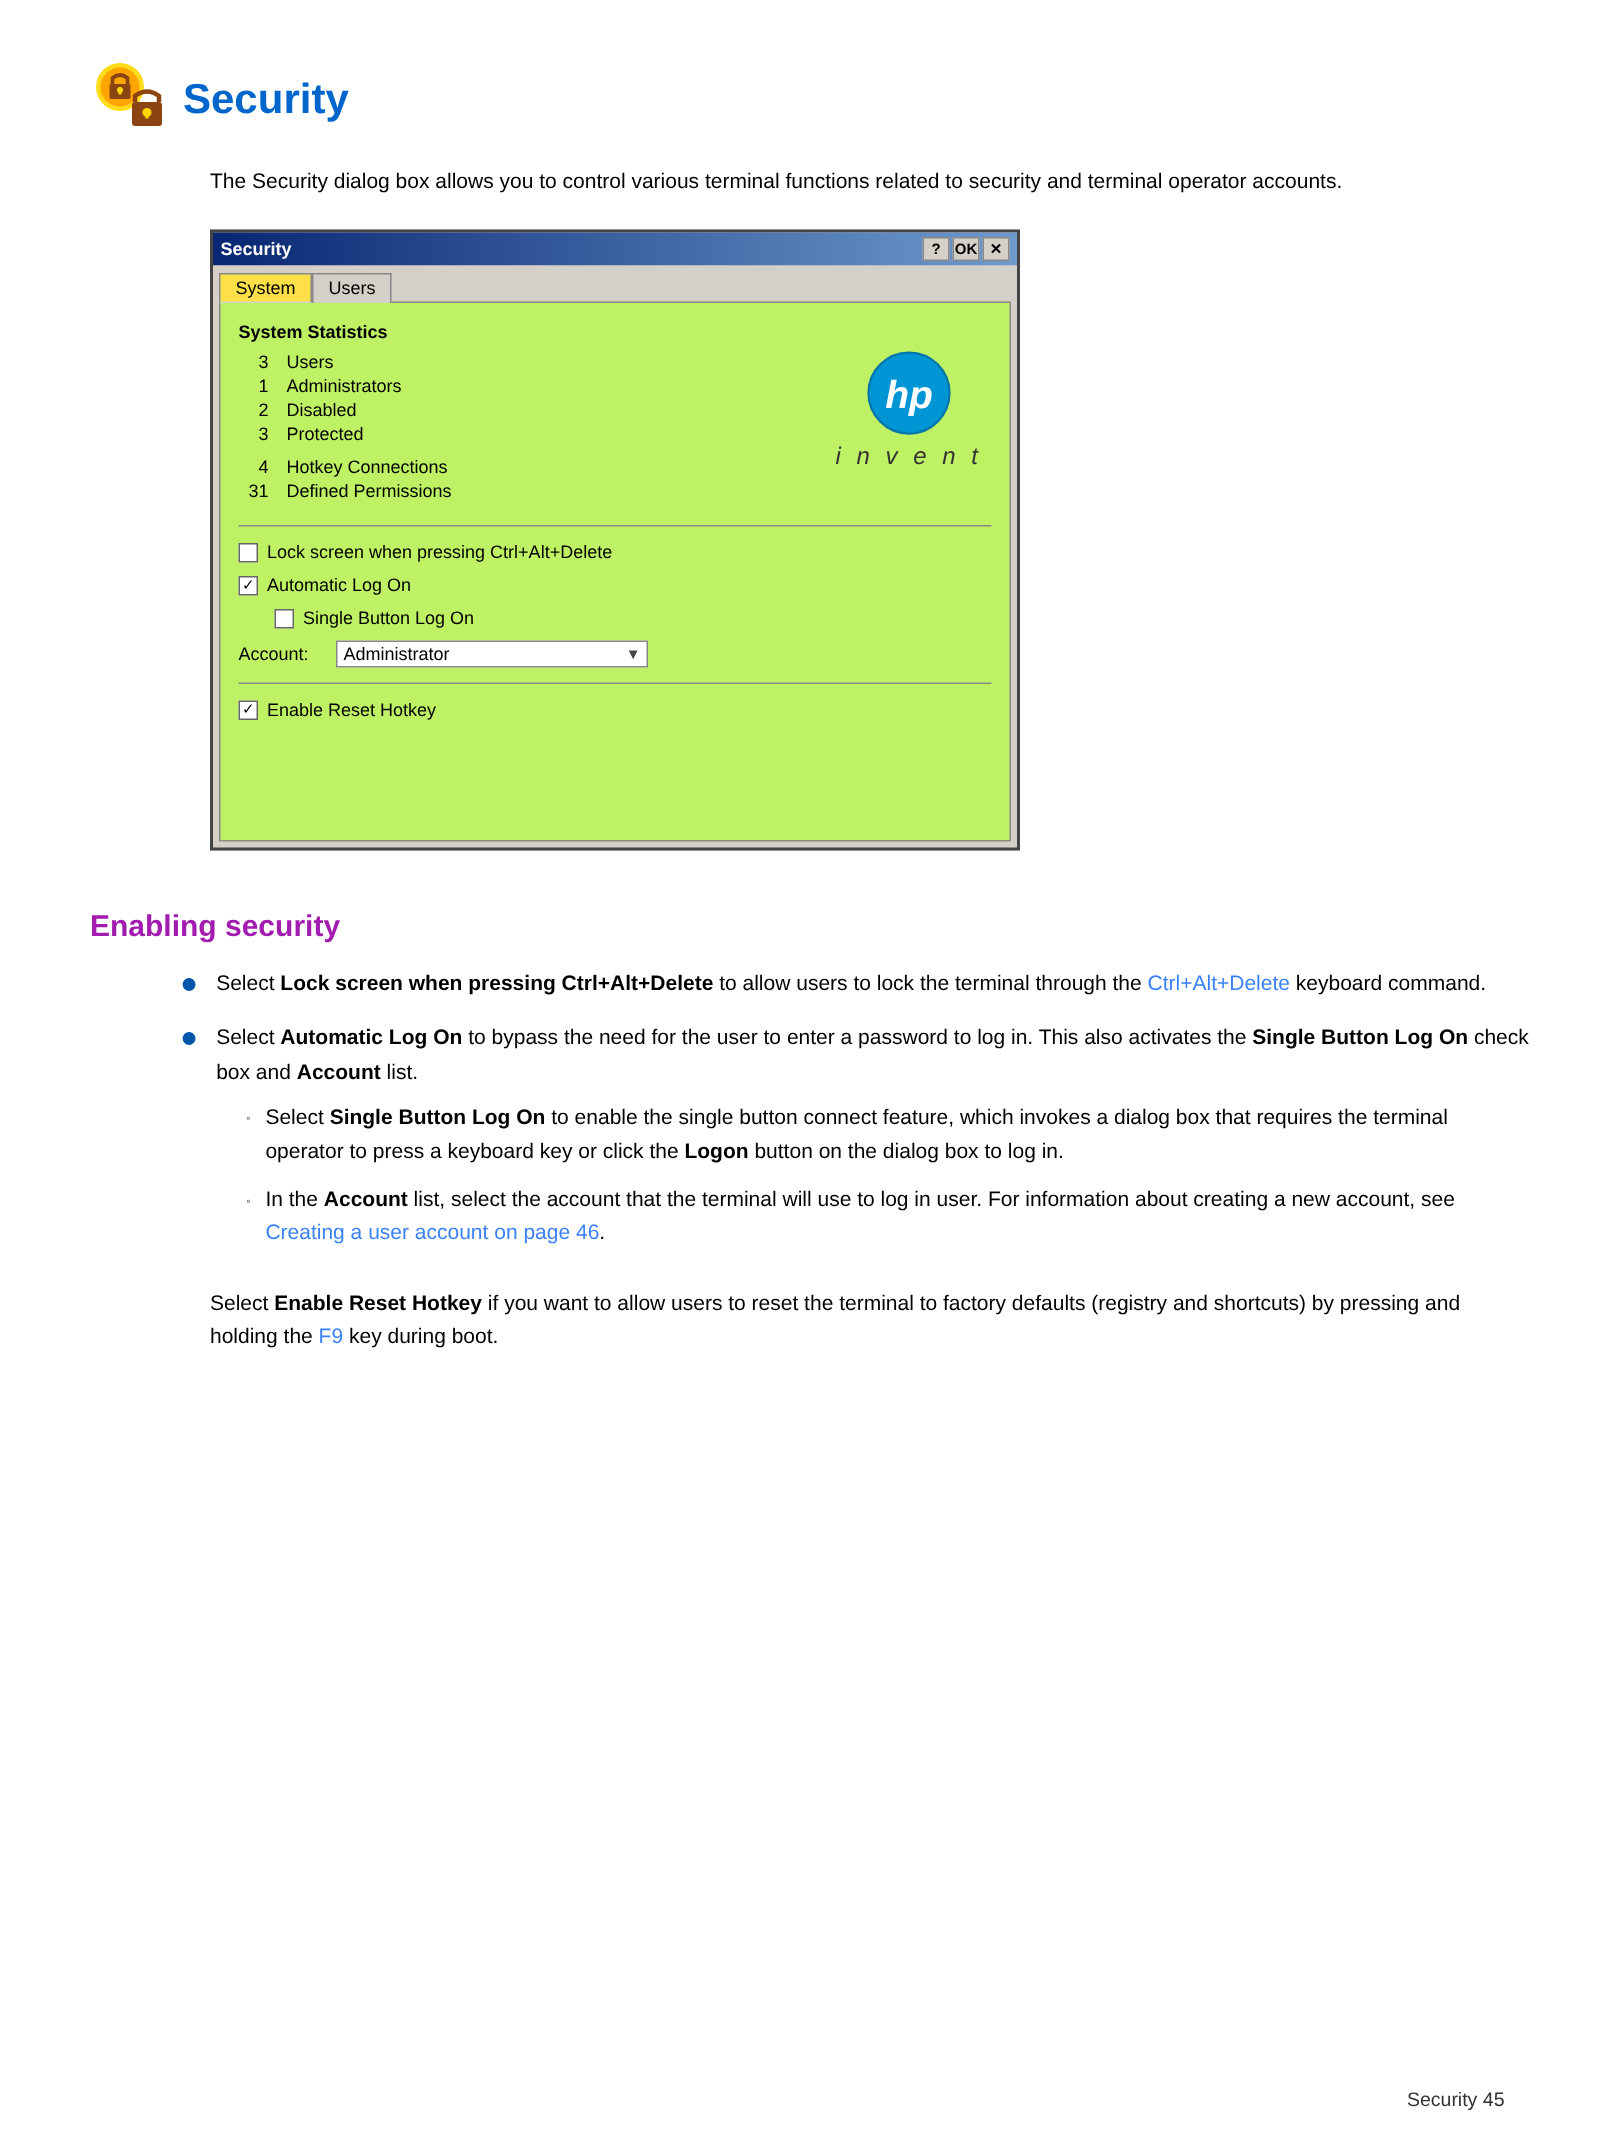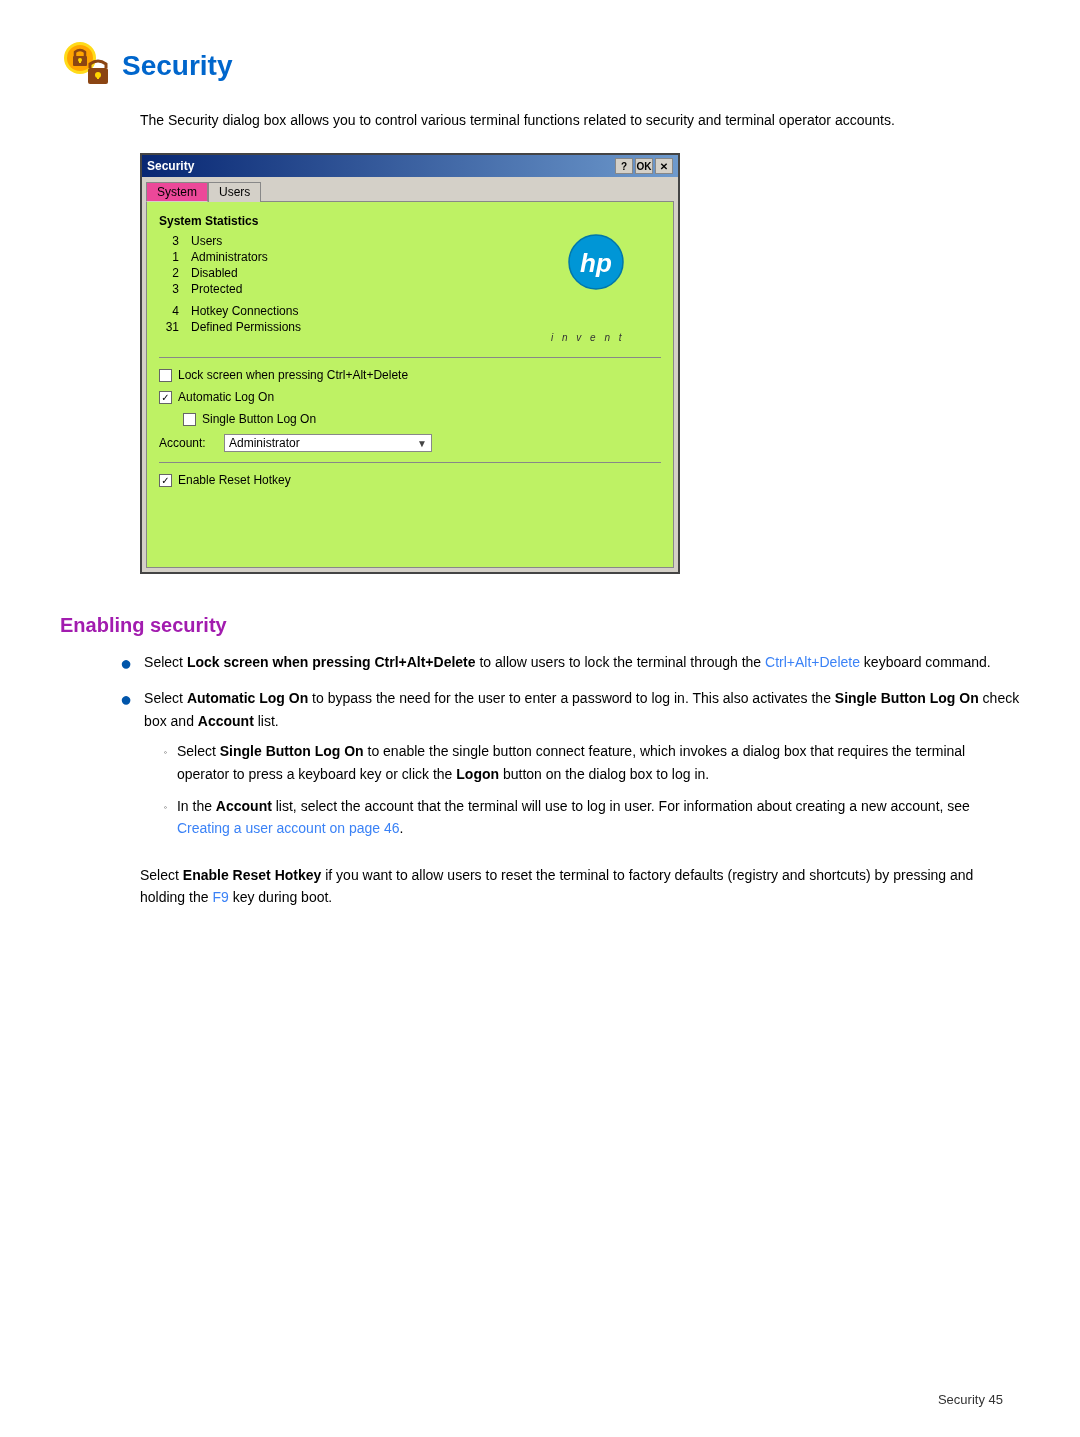--- a/index.html
+++ b/index.html
@@ -95,21 +95,21 @@
       border: 1px solid #888;
       border-bottom: none;
       padding: 2px 10px;
       background: #d4d0c8;
       font-size: 12px;
       cursor: pointer;
       position: relative;
       top: 1px;
     }
     .dialog-tab.active {
-      background: #ec4899;
+      background: #fde047;
       border-bottom: 1px solid #d4d0c8;
       z-index: 1;
     }
 
     .dialog-content {
       border: 1px solid #888;
       margin: 0 4px 4px 4px;
       background: #bef264;
       padding: 12px;
     }
@@ -344,28 +344,28 @@
             <li>
                 <span class="stat-num" style="margin-top:6px;">4</span>
                 <span style="margin-top:6px;">Hotkey Connections</span>
               </li>
             <li>
                 <span class="stat-num">31</span>
                 <span>Defined Permissions</span>
               </li>
           </ul>
 
-          <div style="width:110px; display:flex; flex-direction:column; gap:36px;">
+          <div style="width:110px; display:flex; flex-direction:column; align-items:center;">
             <svg width="90" height="60" viewBox="0 0 90 60">
 
               <circle cx="45" cy="28" r="27" fill="#0096d6" stroke="#0077aa" stroke-width="1.5"></circle>
 
               <text x="45" y="38" text-anchor="middle" fill="white" font-size="26" font-weight="bold" font-family="Arial, sans-serif" font-style="italic">hp</text>
             </svg>
-            <div style="font-size:10px; letter-spacing:3px; font-style:italic; color:#333; margin-top:2px;">i n v e n t</div>
+            <div style="font-size:16px; letter-spacing:3px; font-style:italic; color:#333; margin-top:2px;">i n v e n t</div>
           </div>
         </div>
       </div>
 
       <hr class="dialog-separator">
 
       <div class="checkbox-row">
         <div class="win-checkbox"></div>
         <label>Lock screen when pressing Ctrl+Alt+Delete</label>
       </div>

